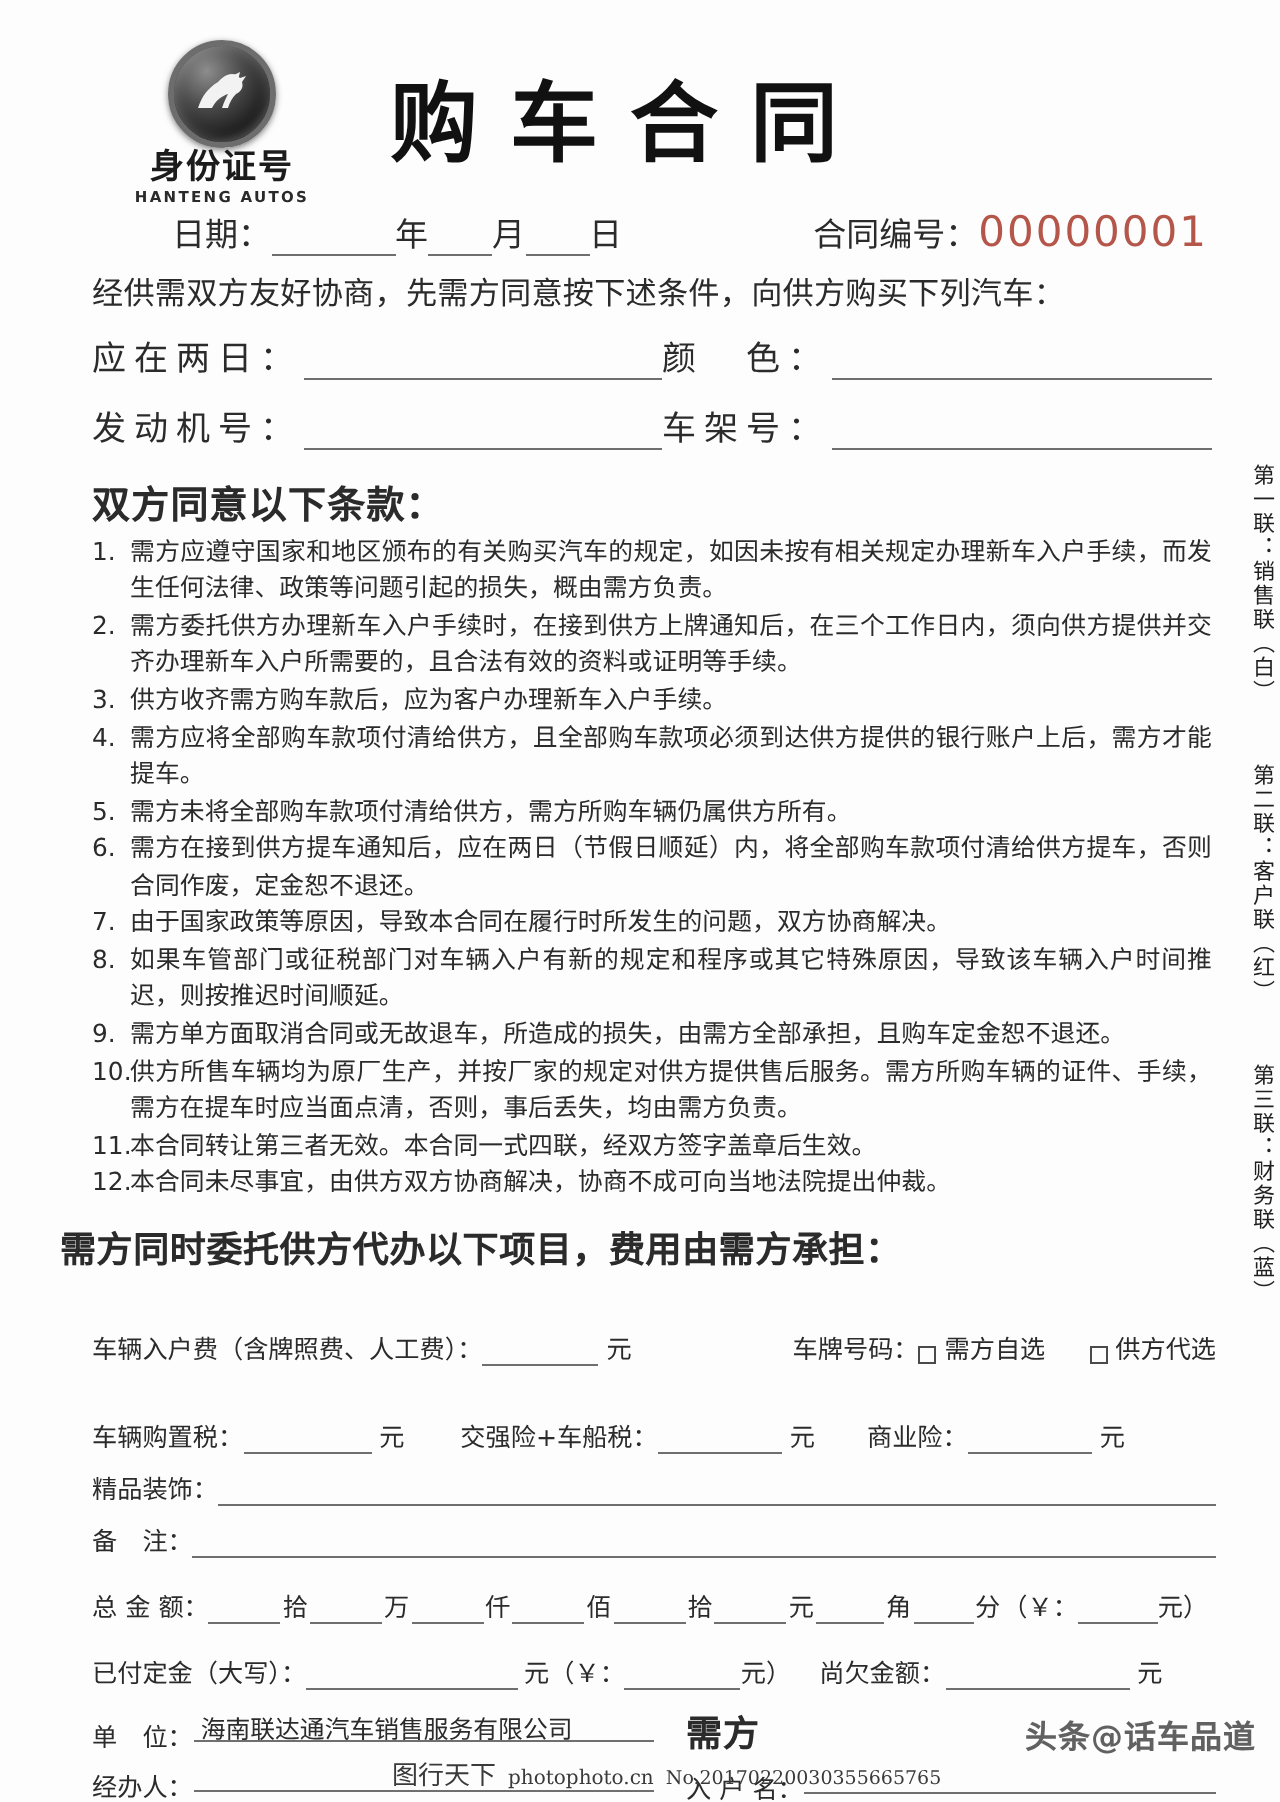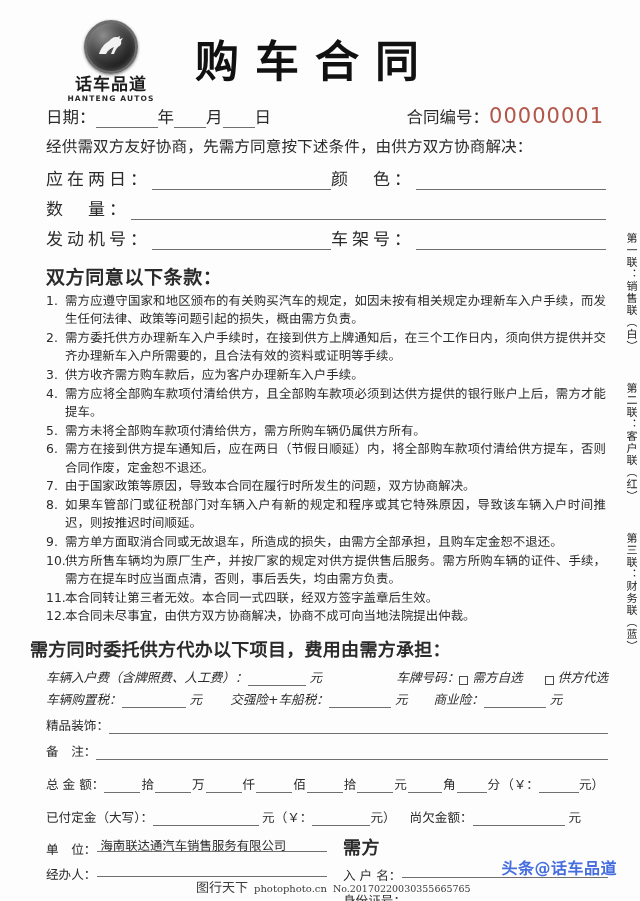--- a/index.html
+++ b/index.html
@@ -84,20 +84,21 @@
   }
   .lbl { white-space: nowrap; }
 
   
   .meta-row {
     display: flex;
     align-items: flex-end;
     padding: 0 36px 0 46px;
     font-size: 16.5px;
     margin-top: 4px;
+    margin-left: 40px;
   }
   .meta-date { display: flex; align-items: flex-end; white-space: nowrap; }
   .contract-no-wrap {
     margin-left: auto;
     display: flex;
     align-items: baseline;
     white-space: nowrap;
   }
   .contract-no-val {
     font-size: 21px;
@@ -168,23 +169,22 @@
     font-weight: bold;
     letter-spacing: .3px;
   }
   .agency {
     padding: 0 32px 0 46px;
     font-size: 12.6px;
   }
   .ag-row {
     display: flex;
     align-items: flex-end;
-    margin-top: 3px;
-    white-space: nowrap;
-    font-style: italic;
+    margin-top: 25px;
+    white-space: nowrap;
   }
   .ag-line { border-bottom: 1px solid #6f6f6f; height: 13px; }
   .spacer { flex: 1; }
   .cb {
     display: inline-block;
     width: 9px; height: 9px;
     border: 1px solid #4a4a4a;
     margin: 0 4px 1px 0;
     vertical-align: middle;
   }
@@ -264,44 +264,44 @@
     display: flex;
     align-items: baseline;
     gap: 6px;
   }
   .wm-cn { font-size: 13px; }
   .wm-en { font-family: "DejaVu Serif", "Liberation Serif", serif; font-size: 10px; }
   .wm-no { font-family: "DejaVu Serif", "Liberation Serif", serif; font-size: 9.5px; }
 
   .wm-corner {
     position: absolute;
-    right: 23px;
+    right: 12px;
     bottom: 22px;
     font-size: 16px;
     font-weight: bold;
-    color: #1d4ed8;
+    color: #404040;
     opacity: .82;
     white-space: nowrap;
     letter-spacing: .5px;
   }
 </style>
 </head>
 <body>
 
 <div class="page">
 
   <div class="header">
     <div class="logo-block">
       <div class="logo-emblem">
         <svg width="34" height="28" viewBox="0 0 34 28" aria-hidden="true">
           <path d="M5 21 C7 15 10 11 15 8 C17 6 19 4 22 4 C24 4 25 5 26 6 L29 5 L27 8 C28 11 26 13 24 14 C22 16 21 18 20 21 L17 21 C18 18 19 16 20 14 C17 15 14 17 12 21 Z" fill="#f2f2f2"></path>
           <path d="M22 5 L26 3 L25 7 Z" fill="#f2f2f2"></path>
         </svg>
       </div>
-      <div class="logo-cn">话车品道</div>
+      <div class="logo-cn">身份证号</div>
       <div class="logo-en">HANTENG AUTOS</div>
     </div>
     <div class="doc-title">购车合同</div>
   </div>
 
   <div class="meta-row">
     <div class="meta-date">
       <span class="lbl">日期：</span>
       <span class="fill" style="width:62px"></span>
       <span class="lbl">年</span>
@@ -309,38 +309,34 @@
       <span class="lbl">月</span>
       <span class="fill" style="width:32px"></span>
       <span class="lbl">日</span>
     </div>
     <div class="contract-no-wrap">
       <span class="lbl">合同编号：</span>
       <span class="contract-no-val">00000001</span>
     </div>
   </div>
 
-  <div class="intro">经供需双方友好协商，先需方同意按下述条件，由供方双方协商解决：</div>
+  <div class="intro">经供需双方友好协商，先需方同意按下述条件，向供方购买下列汽车：</div>
 
   <div class="field-grid">
     <div class="field-row">
       <div class="field-cell left">
         <span class="field-label">应在两日：</span>
         <span class="field-line"></span>
       </div>
       <div class="field-cell right">
         <span class="field-label">颜　色：</span>
         <span class="field-line"></span>
       </div>
     </div>
     <div class="field-row">
-      <div class="field-cell right">
-        <span class="field-label">数　量：</span>
-        <span class="field-line"></span>
-      </div>
     </div>
     <div class="field-row">
       <div class="field-cell left">
         <span class="field-label">发动机号：</span>
         <span class="field-line"></span>
       </div>
       <div class="field-cell right">
         <span class="field-label">车架号：</span>
         <span class="field-line"></span>
       </div>

